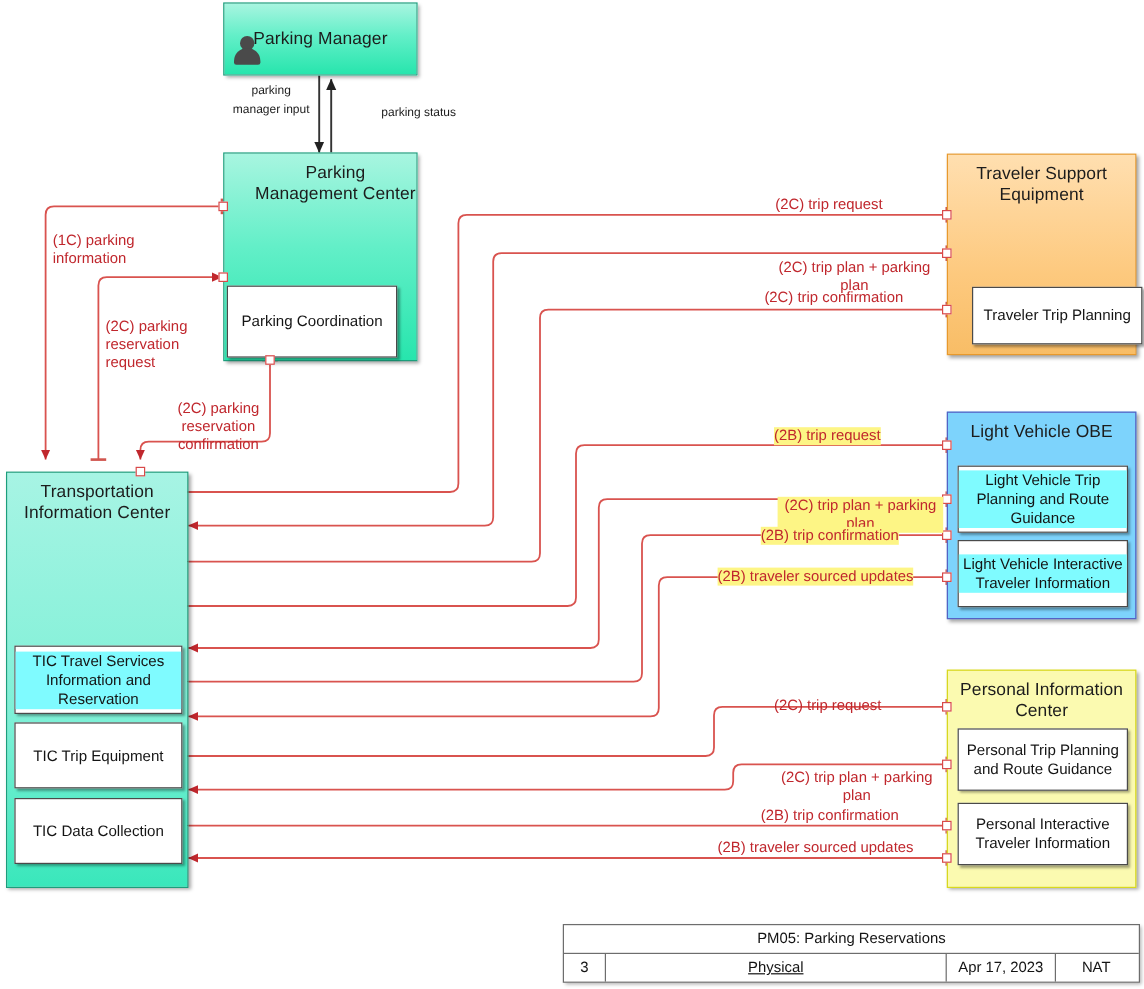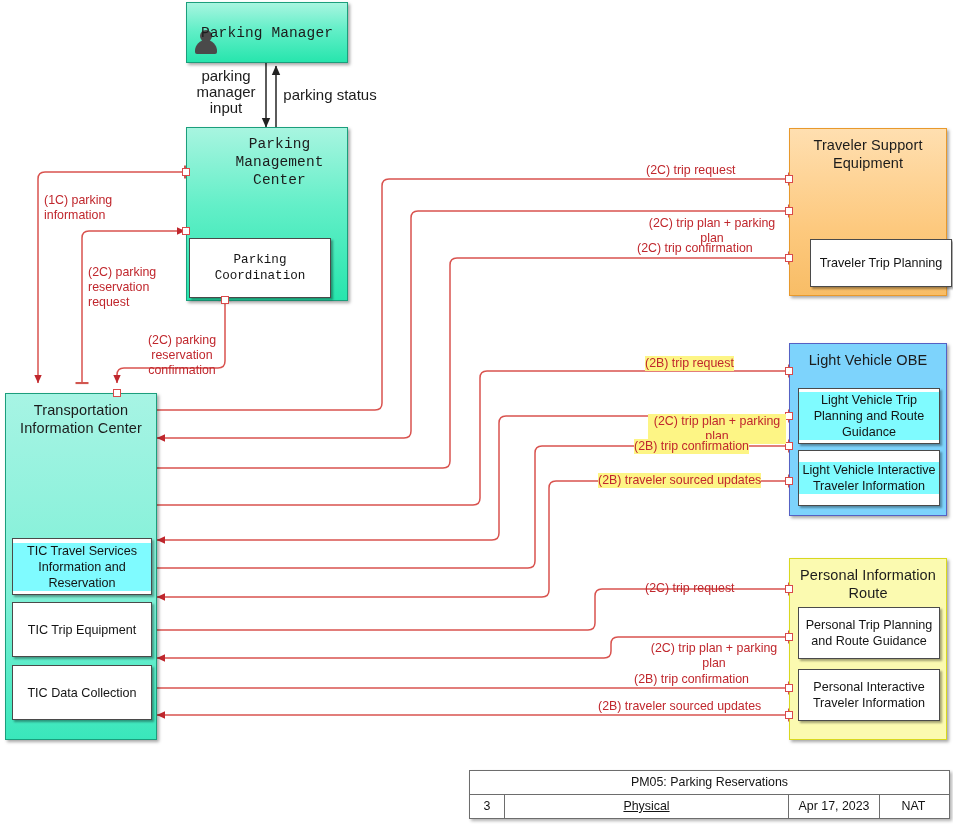--- a/index.html
+++ b/index.html
@@ -12,36 +12,36 @@
   .node{position:absolute;box-sizing:border-box;box-shadow:2px 2px 3px rgba(0,0,0,.35);}
   .node-title{position:absolute;left:0;right:0;text-align:center;color:#1c1c1c;
               font-size:14.5px;line-height:18px;letter-spacing:.1px;}
   .sub{position:absolute;box-sizing:border-box;background:#ffffff;border:1.3px solid #4a4a4a;
        box-shadow:2px 2px 2px rgba(0,0,0,.35);display:flex;align-items:center;justify-content:center;}
   .sub span{display:inline-block;text-align:center;color:#141414;font-size:12.6px;line-height:16px;padding:0 3px;}
   .sub.hl span{background:#7ffbff;}
 
   
   .teal{background:linear-gradient(180deg,#a8f5e0 0%,#63efc8 45%,#27e5ad 100%);
-        border:1px solid #1b9e7c;font-family:Liberation Mono, monospace;}
+        border:1px solid #1b9e7c;}
   .teal-flat{background:#9ff4e2;border:1px solid #1b9e7c;}
   .orange{background:linear-gradient(180deg,#ffe0b2 0%,#ffcb80 55%,#f9b košt 100%);}
   .orange{background:linear-gradient(180deg,#ffdfb0 0%,#fdc97e 60%,#f8bd66 100%);
           border:1.6px solid #e8992c;}
   .blue{background:#7dd3fc;border:1.6px solid #5561c4;}
   .yellow{background:#fbfab0;border:1.6px solid #d8d81f;}
 
   
   .person{position:absolute;width:22px;height:26px;}
   .person .head{position:absolute;left:5px;top:1px;width:12px;height:12px;border-radius:50%;background:#4a4a4a;}
   .person .body{position:absolute;left:0;top:11px;width:22px;height:14px;background:#4a4a4a;
                 border-radius:11px 11px 2px 2px;}
 
   
-  .blabel{position:absolute;color:#1c1c1c;font-size:15px;line-height:16px;text-align:center;}
+  .blabel{position:absolute;color:#1c1c1c;font-size:10px;line-height:16px;text-align:center;}
 
   
   .flab{position:absolute;color:#c0272d;font-size:12.4px;line-height:15px;white-space:nowrap;}
   .flab.multi{white-space:normal;text-align:center;margin-top:20px;}
   .flab.hly{background:#fdf585;}
 
   
   .cpt{position:absolute;width:8px;height:8px;background:#ffffff;border:1.4px solid #d94a4a;box-sizing:border-box;}
 
   
@@ -156,35 +156,35 @@
     <div class="sub hl" style="left:8px;top:106px;width:142px;height:56px;">
       <span>Light Vehicle Interactive Traveler Information</span>
     </div>
   </div>
   <div class="cpt" style="left:785px;top:367px;"></div>
   <div class="cpt" style="left:785px;top:412px;"></div>
   <div class="cpt" style="left:785px;top:442px;"></div>
   <div class="cpt" style="left:785px;top:477px;"></div>
 
   <div class="node yellow" style="left:789px;top:558px;width:158px;height:182px;">
-    <div class="node-title" style="top:7px;">Personal Information Route</div>
+    <div class="node-title" style="top:7px;">Personal Information Center</div>
     <div class="sub" style="left:8px;top:48px;width:142px;height:52px;">
       <span>Personal Trip Planning and Route Guidance</span>
     </div>
     <div class="sub" style="left:8px;top:110px;width:142px;height:52px;">
       <span>Personal Interactive Traveler Information</span>
     </div>
   </div>
   <div class="cpt" style="left:785px;top:585px;"></div>
   <div class="cpt" style="left:785px;top:633px;"></div>
   <div class="cpt" style="left:785px;top:684px;"></div>
   <div class="cpt" style="left:785px;top:711px;"></div>
 
   <div class="blabel" style="left:191px;top:68px;width:70px;">parking manager input</div>
-  <div class="blabel" style="left:280px;top:87px;width:100px;text-align:center;">parking status</div>
+  <div class="blabel" style="left:280px;top:87px;width:100px;text-align:right;">parking status</div>
 
   <div class="flab multi" style="left:44px;top:173px;width:120px;text-align:left;">(1C) parking information</div>
   <div class="flab multi" style="left:88px;top:245px;width:100px;text-align:left;">(2C) parking reservation request</div>
   <div class="flab multi" style="left:128px;top:313px;width:108px;">(2C) parking reservation confirmation</div>
 
   <div class="flab" style="left:646px;top:163px;">(2C) trip request</div>
   <div class="flab multi" style="left:637px;top:196px;width:150px;">(2C) trip plan + parking plan</div>
   <div class="flab" style="left:637px;top:241px;">(2C) trip confirmation</div>
 
   <div class="flab hly" style="left:645px;top:356px;">(2B) trip request</div>

